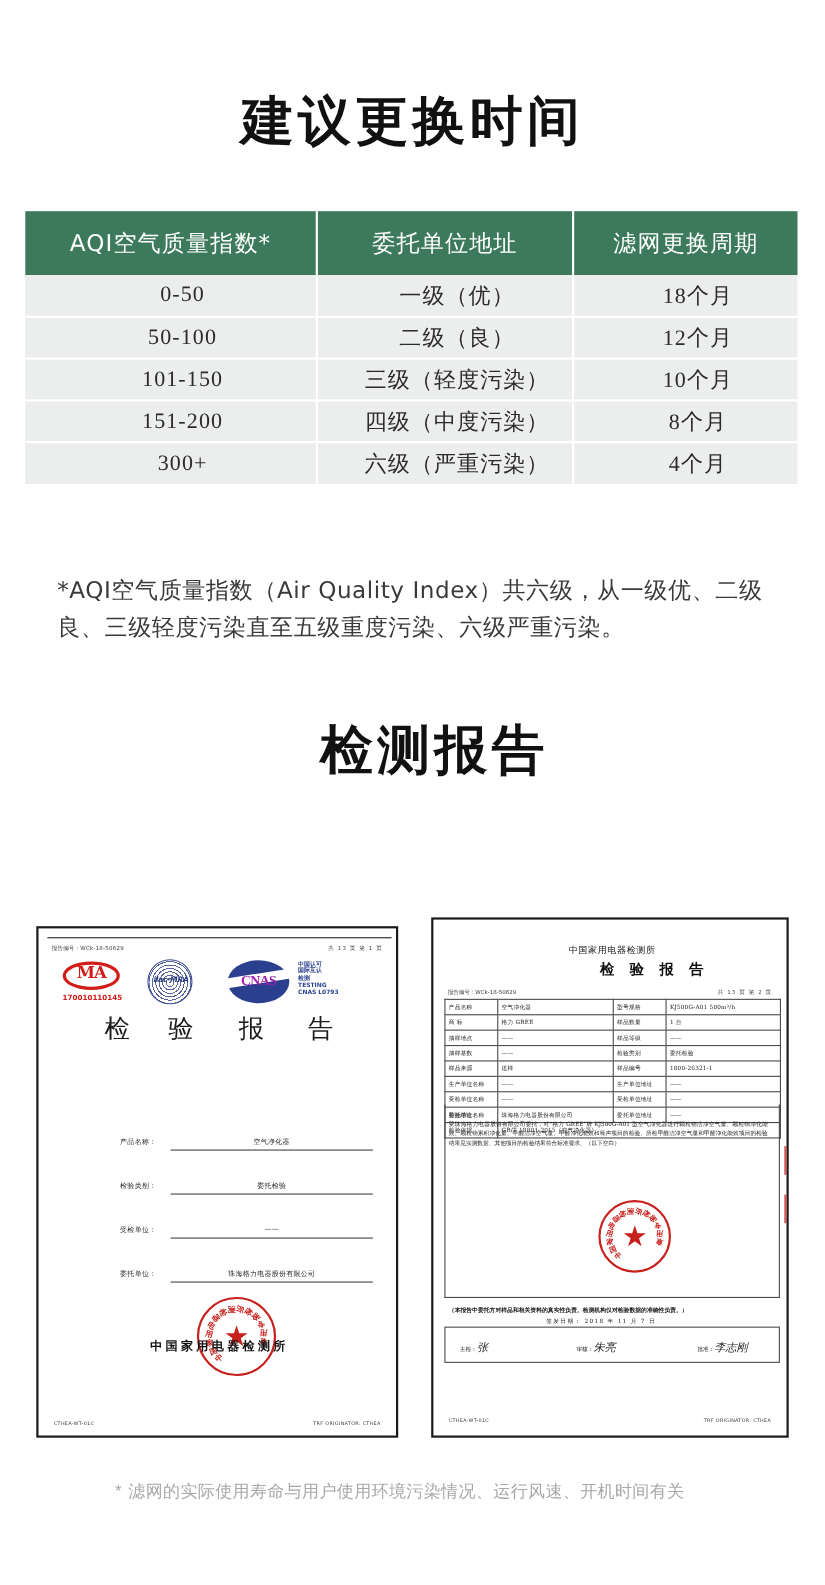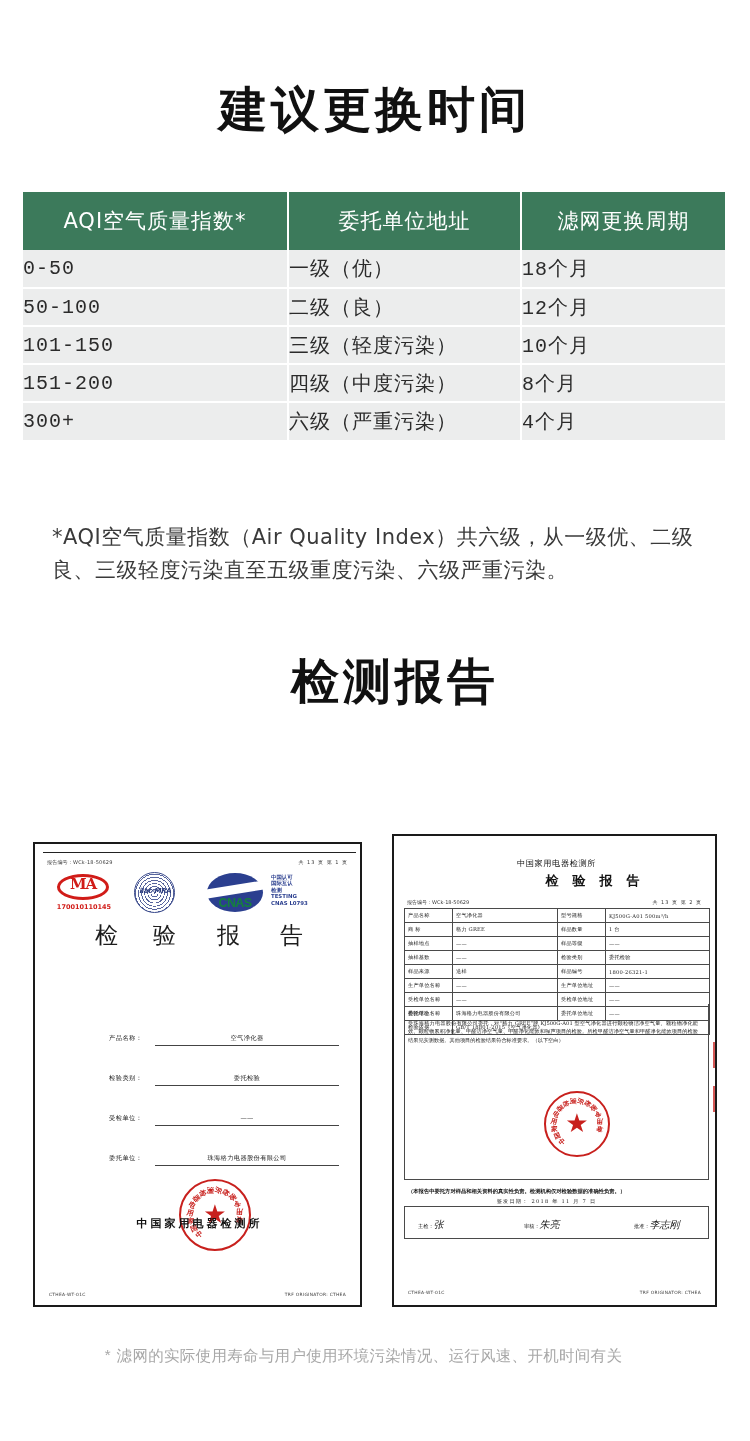--- a/index.html
+++ b/index.html
@@ -28,24 +28,25 @@
   }
   #aqi-table th {
     background:#3c7a5b; color:#fff; font-weight:normal;
     font-size:21px; height:58px; text-align:center;
     border-right:2px solid #ffffff; letter-spacing:1px;
     font-family:"DejaVu Sans","Liberation Sans",sans-serif;
   }
   #aqi-table th:last-child { border-right:none; }
   #aqi-table td {
     background:#eceded; color:#2b2b2b; font-size:20px;
-    height:38px; 
+    height:38px; text-align:center;
     border-right:2px solid #ffffff; border-bottom:2px solid #ffffff;
     letter-spacing:1px;
-    font-family:Liberation Mono, monospace;
+    font-family:Liberation Serif, serif;
+    padding-left:22px;
   }
   #aqi-table td:last-child { border-right:none; }
   #aqi-table tr:last-child td { border-bottom:none; }
   .col-a { width:265px; }
   .col-b { width:233px; }
   .col-c { width:204px; }
 
   
   #aqi-note {
     position:absolute; left:52px; top:521px; width:660px;
@@ -98,23 +99,23 @@
   }
   .cnas {
     position:absolute; left:172px; top:1px; width:56px; height:39px; border-radius:50%;
     background:#2b3f8f;
   }
   .cnas::after{
     content:""; position:absolute; left:-2px; top:12px; width:60px; height:9px;
     background:#fff; transform:rotate(-9deg);
   }
   .cnas-txt {
-    position:absolute; left:172px; top:24px; width:56px; text-align:center;
-    font-size:12.5px; font-weight:bold; color:#15803d; letter-spacing:-.6px;
-    font-family:Liberation Sans, sans-serif; z-index:3;
+    position:absolute; left:172px; top:12px; width:56px; text-align:center;
+    font-size:12.5px; font-weight:bold; color:#a21caf; letter-spacing:-.6px;
+    font-family:Liberation Serif, serif; z-index:3;
   }
   .cnas-side {
     position:absolute; left:236px; top:2px; width:62px;
     font-size:5.4px; line-height:6.4px; color:#2b3f8f; font-weight:bold;
     font-family:"DejaVu Sans","Liberation Sans",sans-serif;
   }
   .bigchar {
     position:absolute; top:76px; font-size:23px; color:#1c1c1c; font-weight:500;
     font-family:"DejaVu Serif","Liberation Serif",serif;
   }

